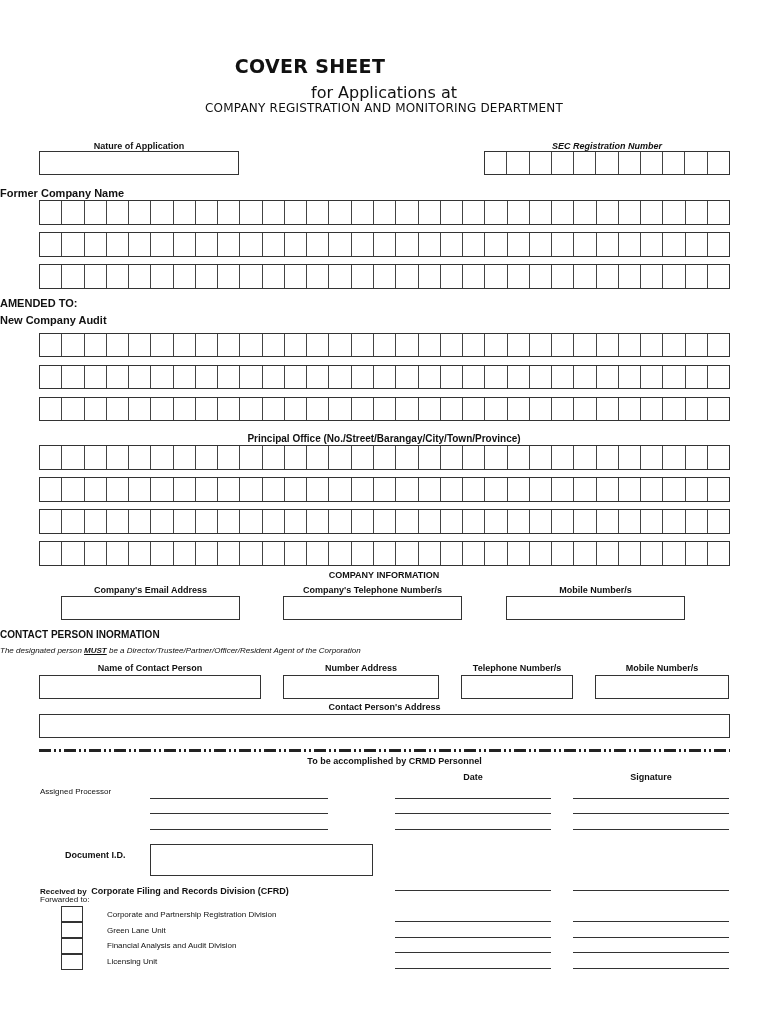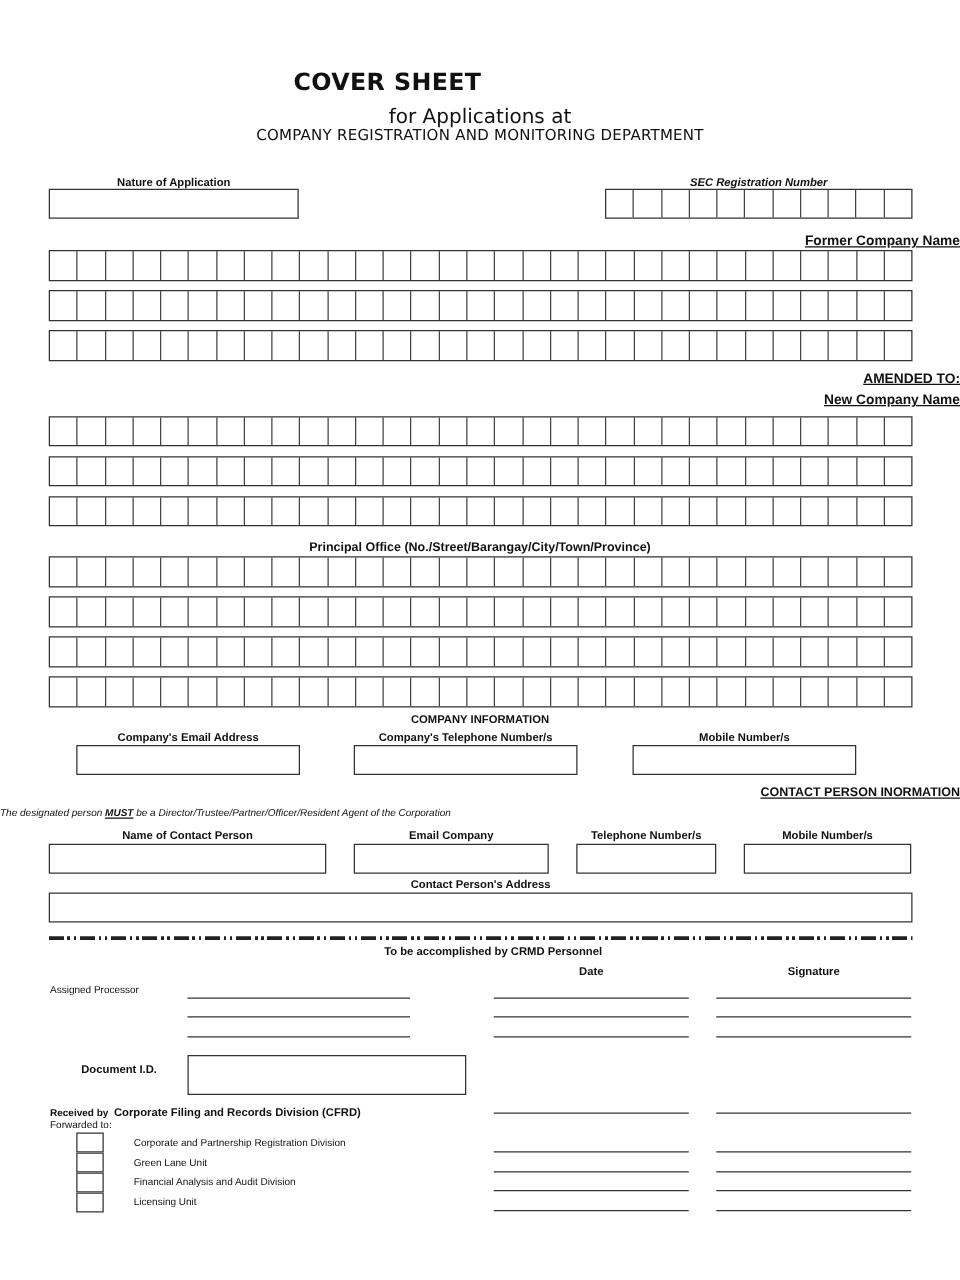--- a/index.html
+++ b/index.html
@@ -3,21 +3,21 @@
 <meta charset="utf-8">
 <style>
   * { box-sizing: border-box; margin: 0; padding: 0; }
   html, body { width: 768px; height: 1024px; background: #ffffff; overflow: hidden; }
   body { position: relative; font-family: "Liberation Sans", sans-serif; color: #111; }
   .abs { position: absolute; }
   .title { left: 0; width: 620px; text-align: center; top: 55px; font-family: "DejaVu Sans", sans-serif; font-weight: bold; font-size: 19px; letter-spacing: 0.3px; }
   .subtitle { left: 0; width: 768px; text-align: center; top: 83px; font-family: "DejaVu Sans", sans-serif; font-size: 16px; }
   .dept { left: 0; width: 768px; text-align: center; top: 101px; font-family: "DejaVu Sans", sans-serif; font-size: 12px; letter-spacing: 0.2px; }
   .lbl { font-size: 9px; font-weight: bold; text-align: center; white-space: nowrap; }
-  .lbl-md { font-size: 11px; font-weight: bold; text-align: right; white-space: nowrap; text-decoration: underline; }
+  .lbl-md { font-size: 11px; font-weight: bold; text-align: left; white-space: nowrap; }
   .box { border: 1.5px solid #333; background: #fff; }
   .grid { display: flex; border: 1.5px solid #333; background: #fff; }
   .grid .cell { flex: 1 1 0; border-left: 1.2px solid #444; height: 100%; }
   .grid .cell:first-child { border-left: none; }
   .note { font-size: 8px; font-style: italic; white-space: nowrap; }
   .note u { font-weight: bold; }
   .dash-line { left: 39px; width: 691px; top: 749px; height: 3px;
     background-image: repeating-linear-gradient(to right, #222 0 12px, transparent 12px 15px, #222 15px 17px, transparent 17px 20px, #222 20px 22px, transparent 22px 25px); }
   .uline { height: 0; border-top: 1.5px solid #333; }
   .small { font-size: 8px; white-space: nowrap; }
@@ -144,21 +144,21 @@
     <div class="cell"></div>
     <div class="cell"></div>
     <div class="cell"></div>
     <div class="cell"></div>
     <div class="cell"></div>
     <div class="cell"></div>
     <div class="cell"></div>
   </div>
 
 <div class="abs lbl-md" style="left:0; width:768px; top:297px;">AMENDED TO:</div>
-<div class="abs lbl-md" style="left:0; width:768px; top:314px;">New Company Name</div>
+<div class="abs lbl-md" style="left:0; width:768px; top:314px;">New Company Audit</div>
 <div class="abs grid" style="left:39px; top:333px; width:691px; height:24px;">
     <div class="cell"></div>
     <div class="cell"></div>
     <div class="cell"></div>
     <div class="cell"></div>
     <div class="cell"></div>
     <div class="cell"></div>
     <div class="cell"></div>
     <div class="cell"></div>
     <div class="cell"></div>
@@ -392,21 +392,21 @@
 <div class="abs lbl" style="left:283px; width:179px; top:585px;">Company's Telephone Number/s</div>
 <div class="abs box" style="left:283px; top:596px; width:179px; height:24px;"></div>
 <div class="abs lbl" style="left:506px; width:179px; top:585px;">Mobile Number/s</div>
 <div class="abs box" style="left:506px; top:596px; width:179px; height:24px;"></div>
 
 <div class="abs lbl-md" style="left:0; width:768px; top:629px; font-size:10px;">CONTACT PERSON INORMATION</div>
 <div class="abs note" style="left:0; width:768px; top:646px;"><span>The designated person </span><u>MUST</u><span> be a Director/Trustee/Partner/Officer/Resident Agent of the Corporation</span></div>
 
 <div class="abs lbl" style="left:39px; width:222px; top:663px;">Name of Contact Person</div>
 <div class="abs box" style="left:39px; top:675px; width:222px; height:24px;"></div>
-<div class="abs lbl" style="left:283px; width:156px; top:663px;">Email Company</div>
+<div class="abs lbl" style="left:283px; width:156px; top:663px;">Number Address</div>
 <div class="abs box" style="left:283px; top:675px; width:156px; height:24px;"></div>
 <div class="abs lbl" style="left:461px; width:112px; top:663px;">Telephone Number/s</div>
 <div class="abs box" style="left:461px; top:675px; width:112px; height:24px;"></div>
 <div class="abs lbl" style="left:595px; width:134px; top:663px;">Mobile Number/s</div>
 <div class="abs box" style="left:595px; top:675px; width:134px; height:24px;"></div>
 
 <div class="abs lbl" style="left:39px; width:691px; top:702px;">Contact Person's Address</div>
 <div class="abs box" style="left:39px; top:714px; width:691px; height:24px;"></div>
 
 <div class="abs dash-line"></div>

